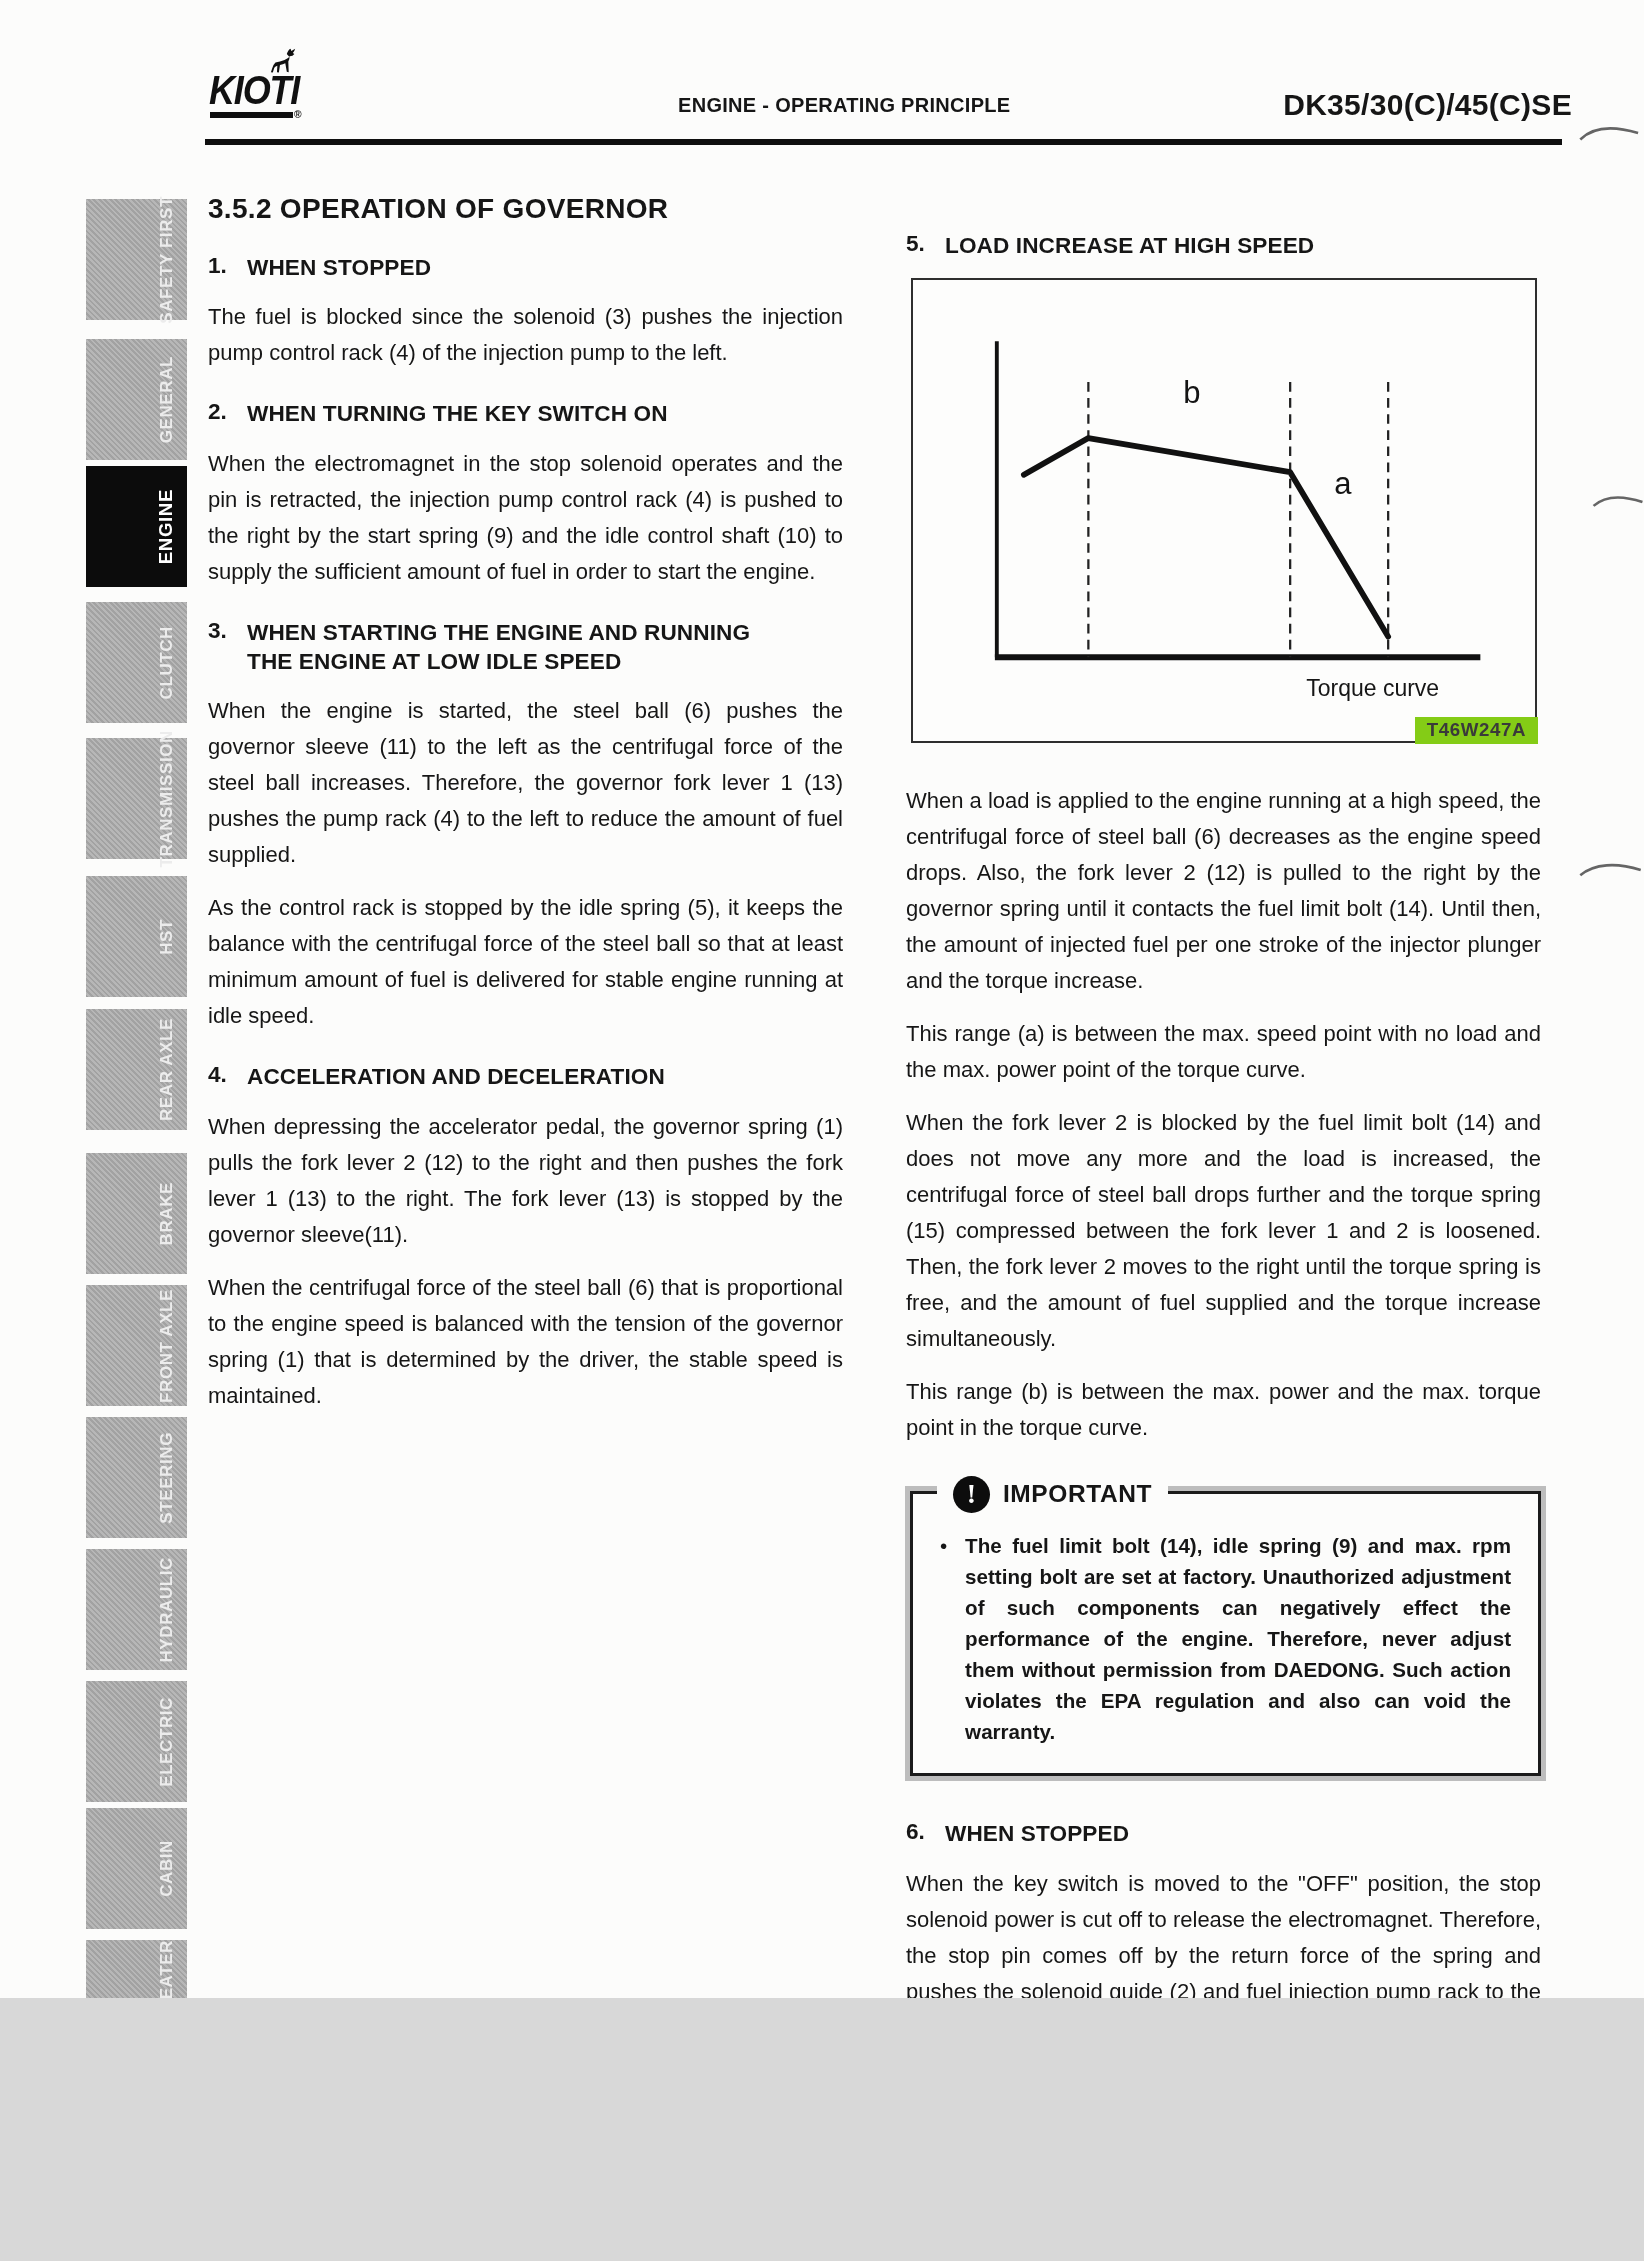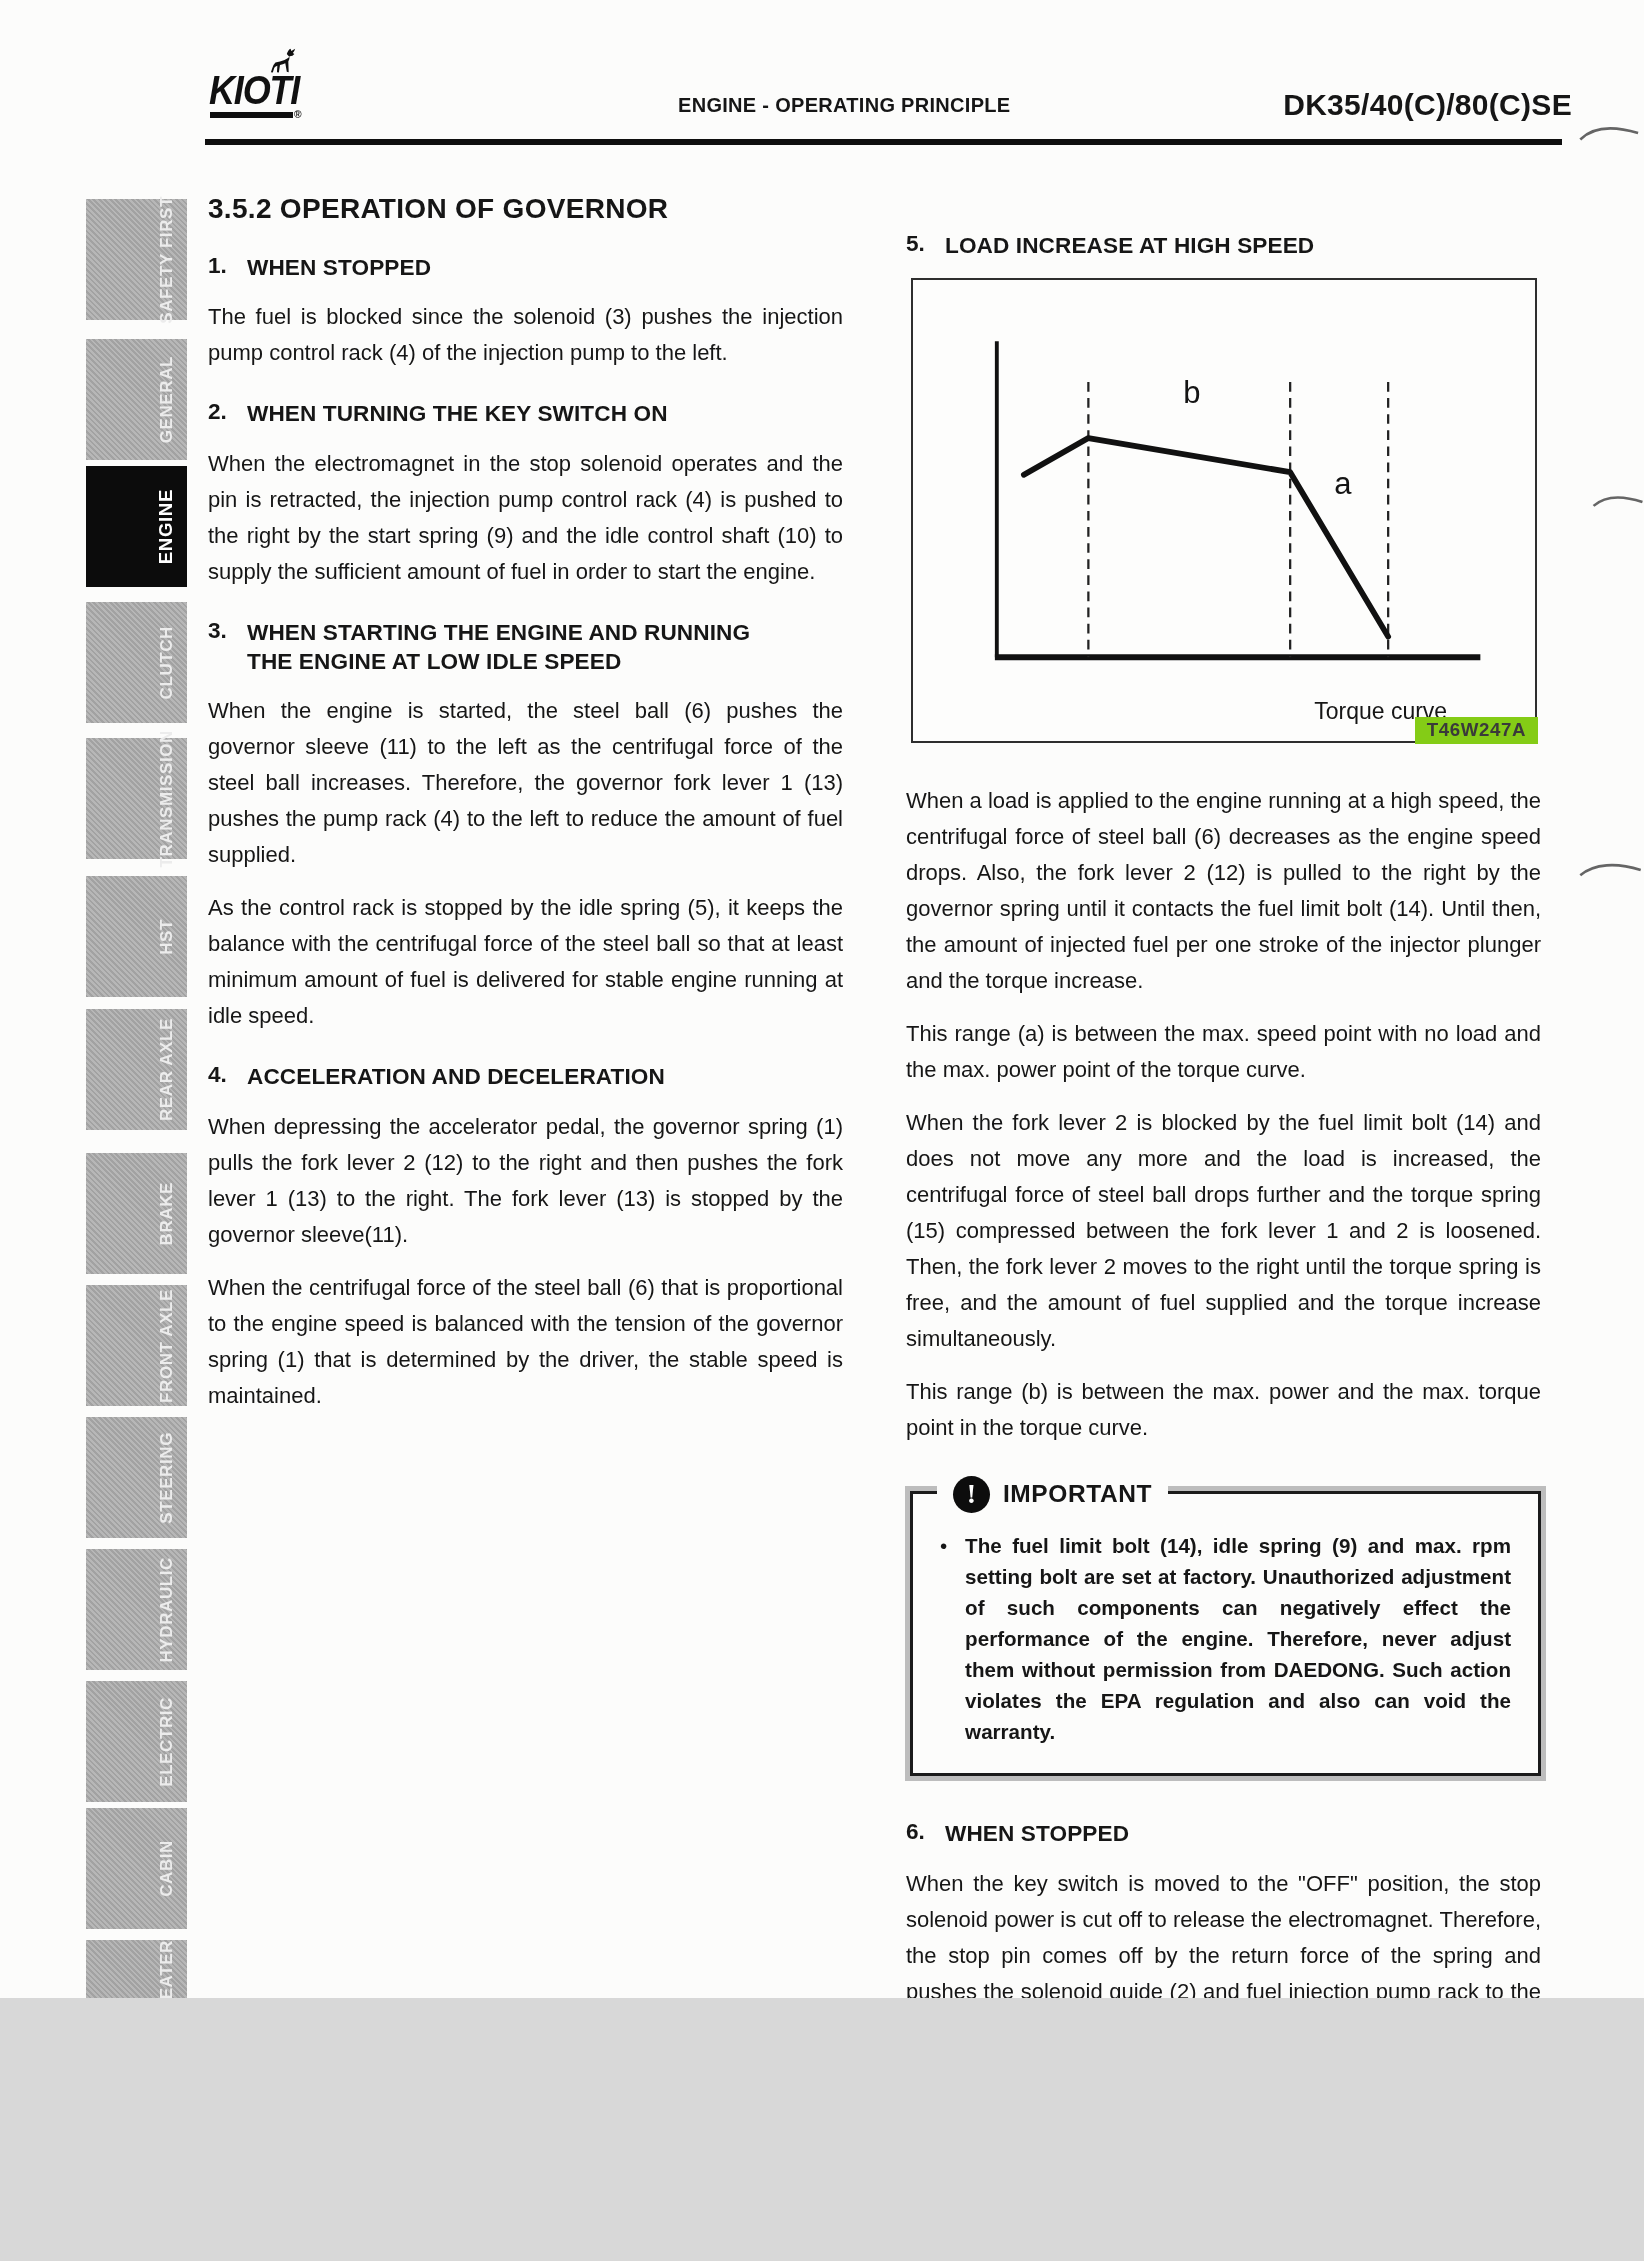--- a/index.html
+++ b/index.html
@@ -44,21 +44,21 @@
   .h-text{font-size:22.6px; font-weight:bold; line-height:1.3; letter-spacing:0.1px;}
   p.body{
     font-size:22px; line-height:36px; text-align:justify; margin:0 0 17px 0;
   }
   
   .figure{
     position:relative; margin:18px 0 0 5.2px; width:622px; height:461px;
     border:2.6px solid #2e2e2e; background:#fdfdfc;
   }
   .fig-label{position:absolute; font-size:31px; color:#141414;}
-  .fig-caption{position:absolute; left:371px; top:395px; width:193px; text-align:center; font-size:23px;margin-top:23px;}
+  .fig-caption{position:absolute; left:363px; top:395px; width:193px; text-align:center; font-size:23px;}
   .fig-id{
     position:absolute; right:-2.6px; bottom:-2.6px; background:#84cc16; color:#3a3a3a;
     font-size:18.7px; font-weight:bold; letter-spacing:0.6px; padding:2.6px 11.6px;
   }
   
   .imp{
     position:relative; margin-top:45px; margin-left:3.9px;
     border:3.2px solid #1b1b1b; outline:5.8px solid #bdbdbd;
     padding:36px 27px 26px 27px;
   }
@@ -92,21 +92,21 @@
 
   <div class="logo">
     <svg class="logo-coyote" viewBox="0 0 100 74" aria-hidden="true">
       <path fill="#101010" d="M64,16 Q68,4 74,2 L76,8 L86,2 Q84,10 80,13 L84,16 Q80,22 72,22 Q68,28 58,32 Q46,37 34,38 Q28,44 26,52 L22,64 L27,65 L31,52 Q34,48 39,47 L38,64 L43,65 L46,45 Q54,43 60,40 L64,63 L69,64 L68,36 Q72,30 71,24 Z"></path>
     </svg>
     <div class="logo-word">KIOTI</div>
     <div class="logo-bar"></div>
     <div class="logo-reg">®</div>
   </div>
   <div class="hdr-center">ENGINE - OPERATING PRINCIPLE</div>
-  <div class="hdr-model">DK35/40(C)/80(C)SE</div>
+  <div class="hdr-model">DK35/30(C)/45(C)SE</div>
   <div class="hdr-rule"></div>
 
   <div>
     <div class="tab" style="top:199px">
         <span>SAFETY FIRST</span>
       </div>
     <div class="tab" style="top:339px">
         <span>GENERAL</span>
       </div>
     <div class="tab active" style="top:466px">

